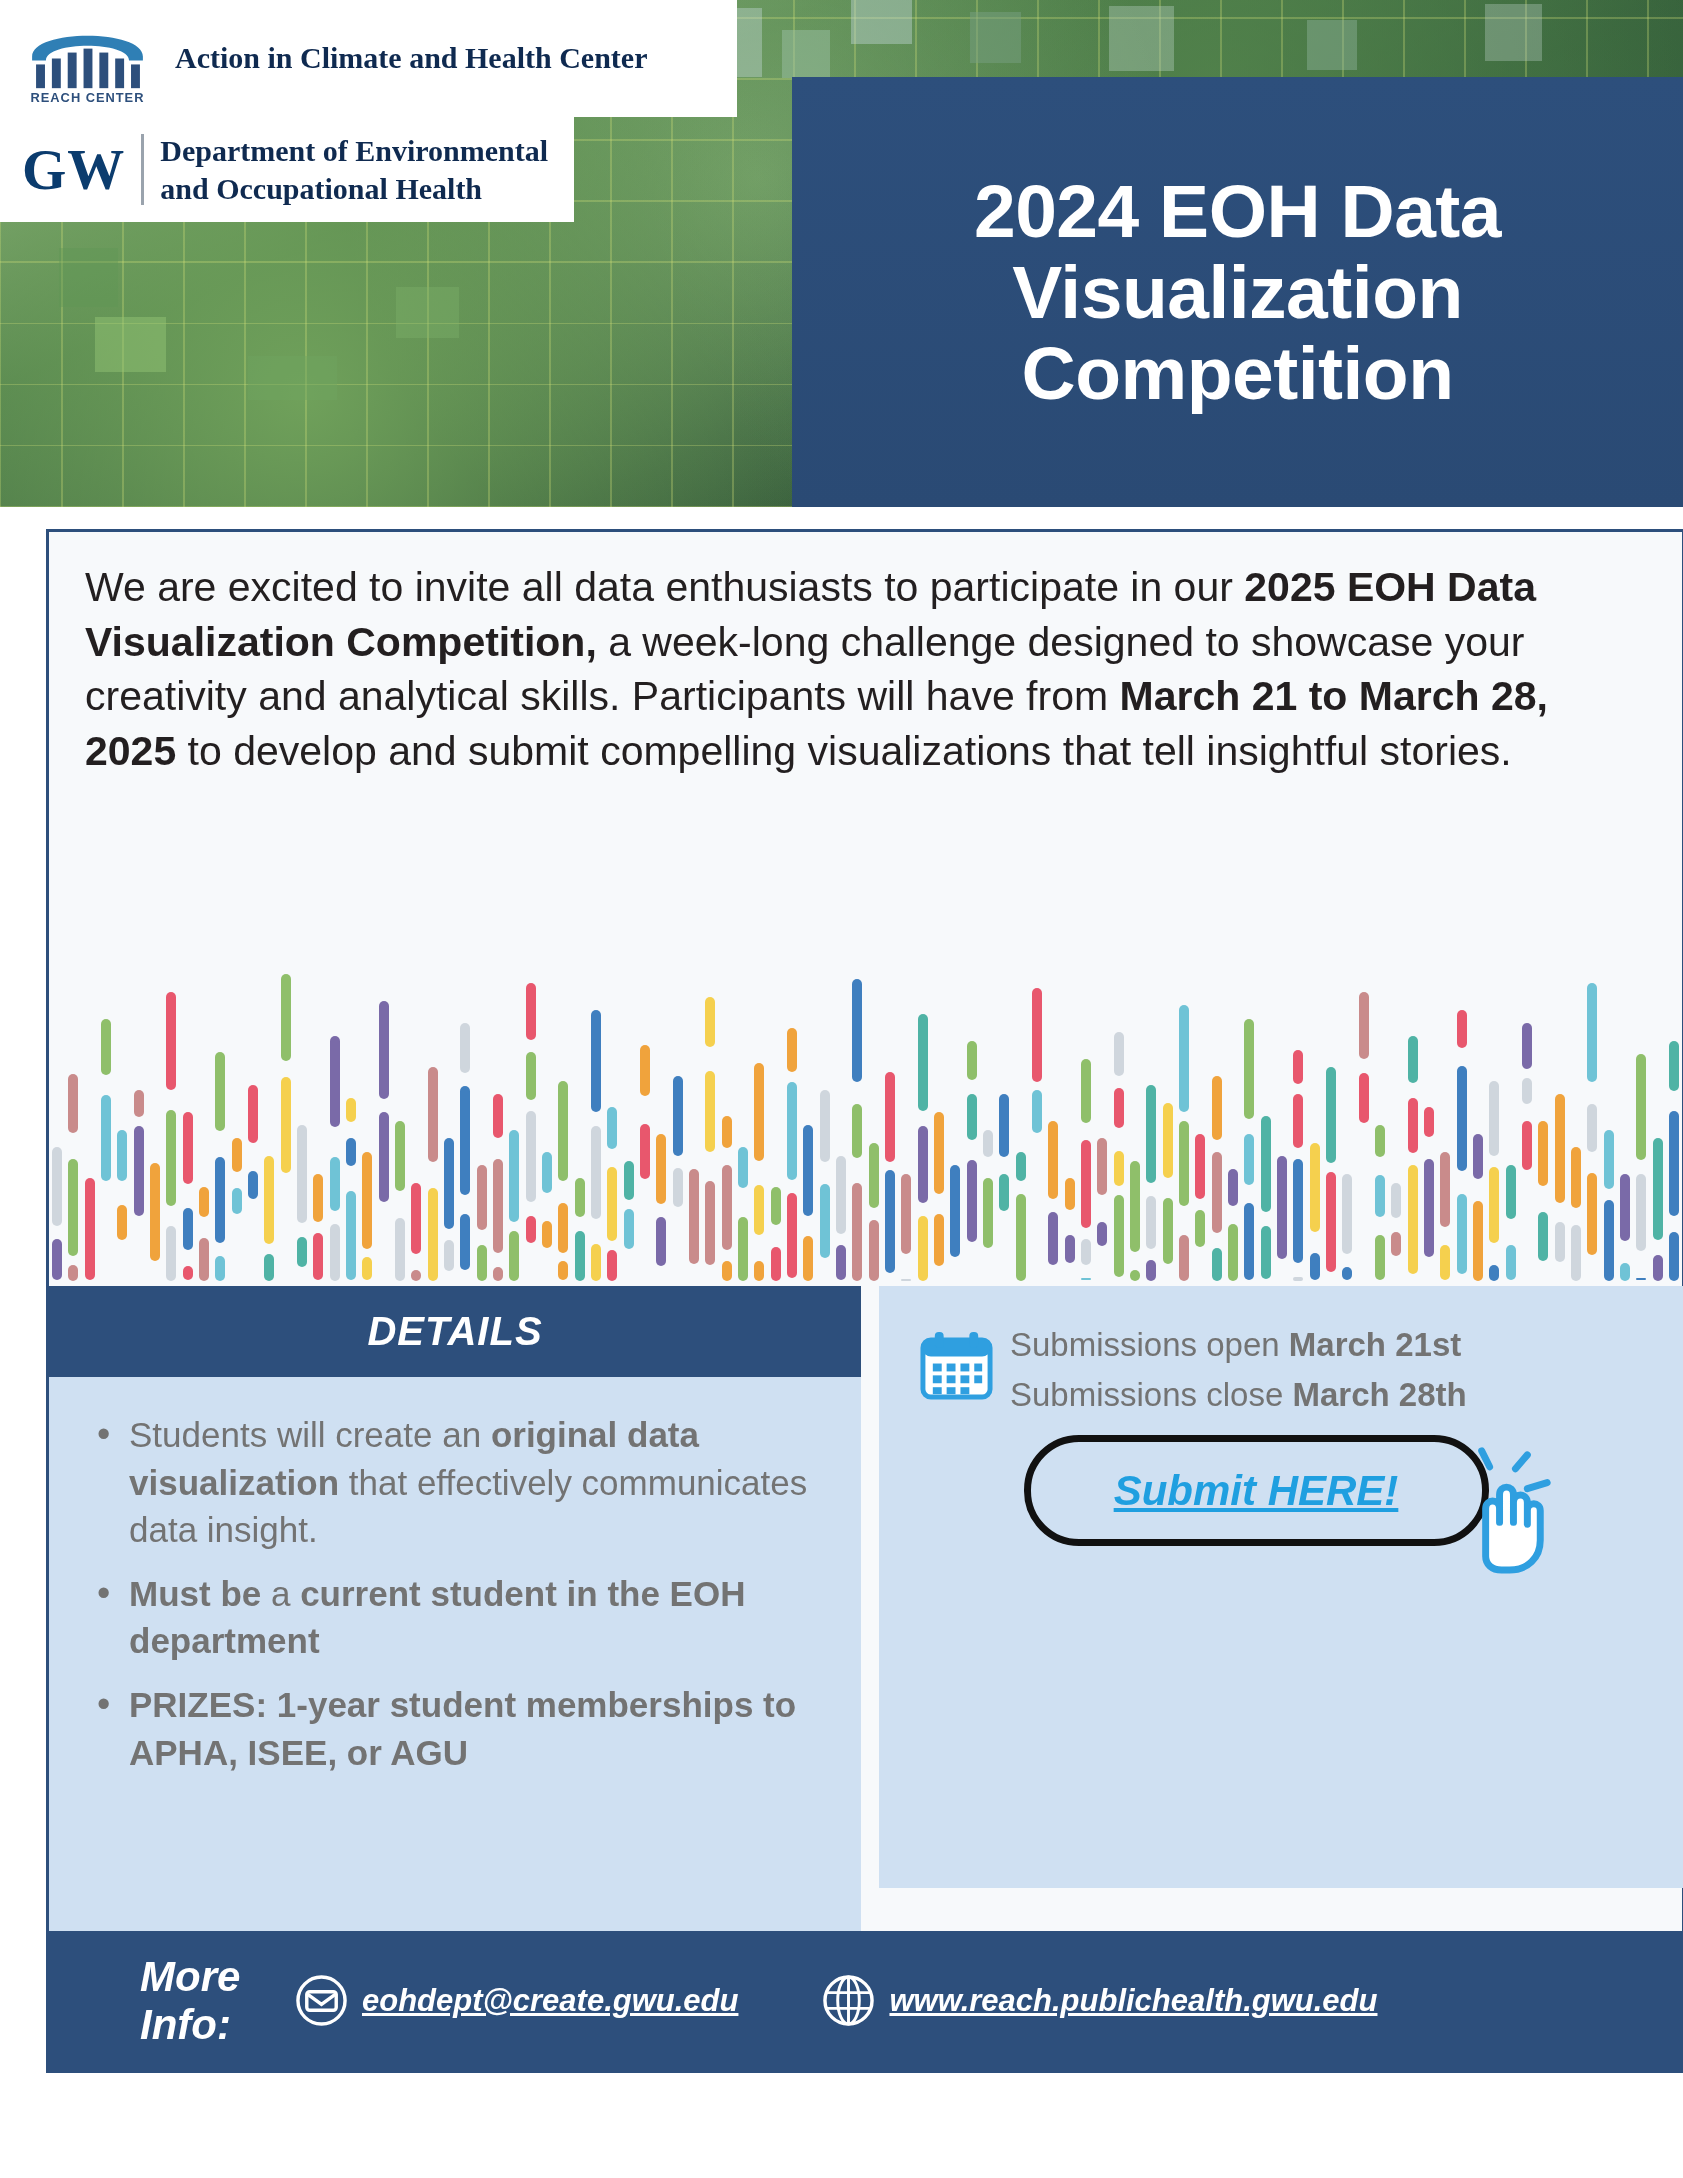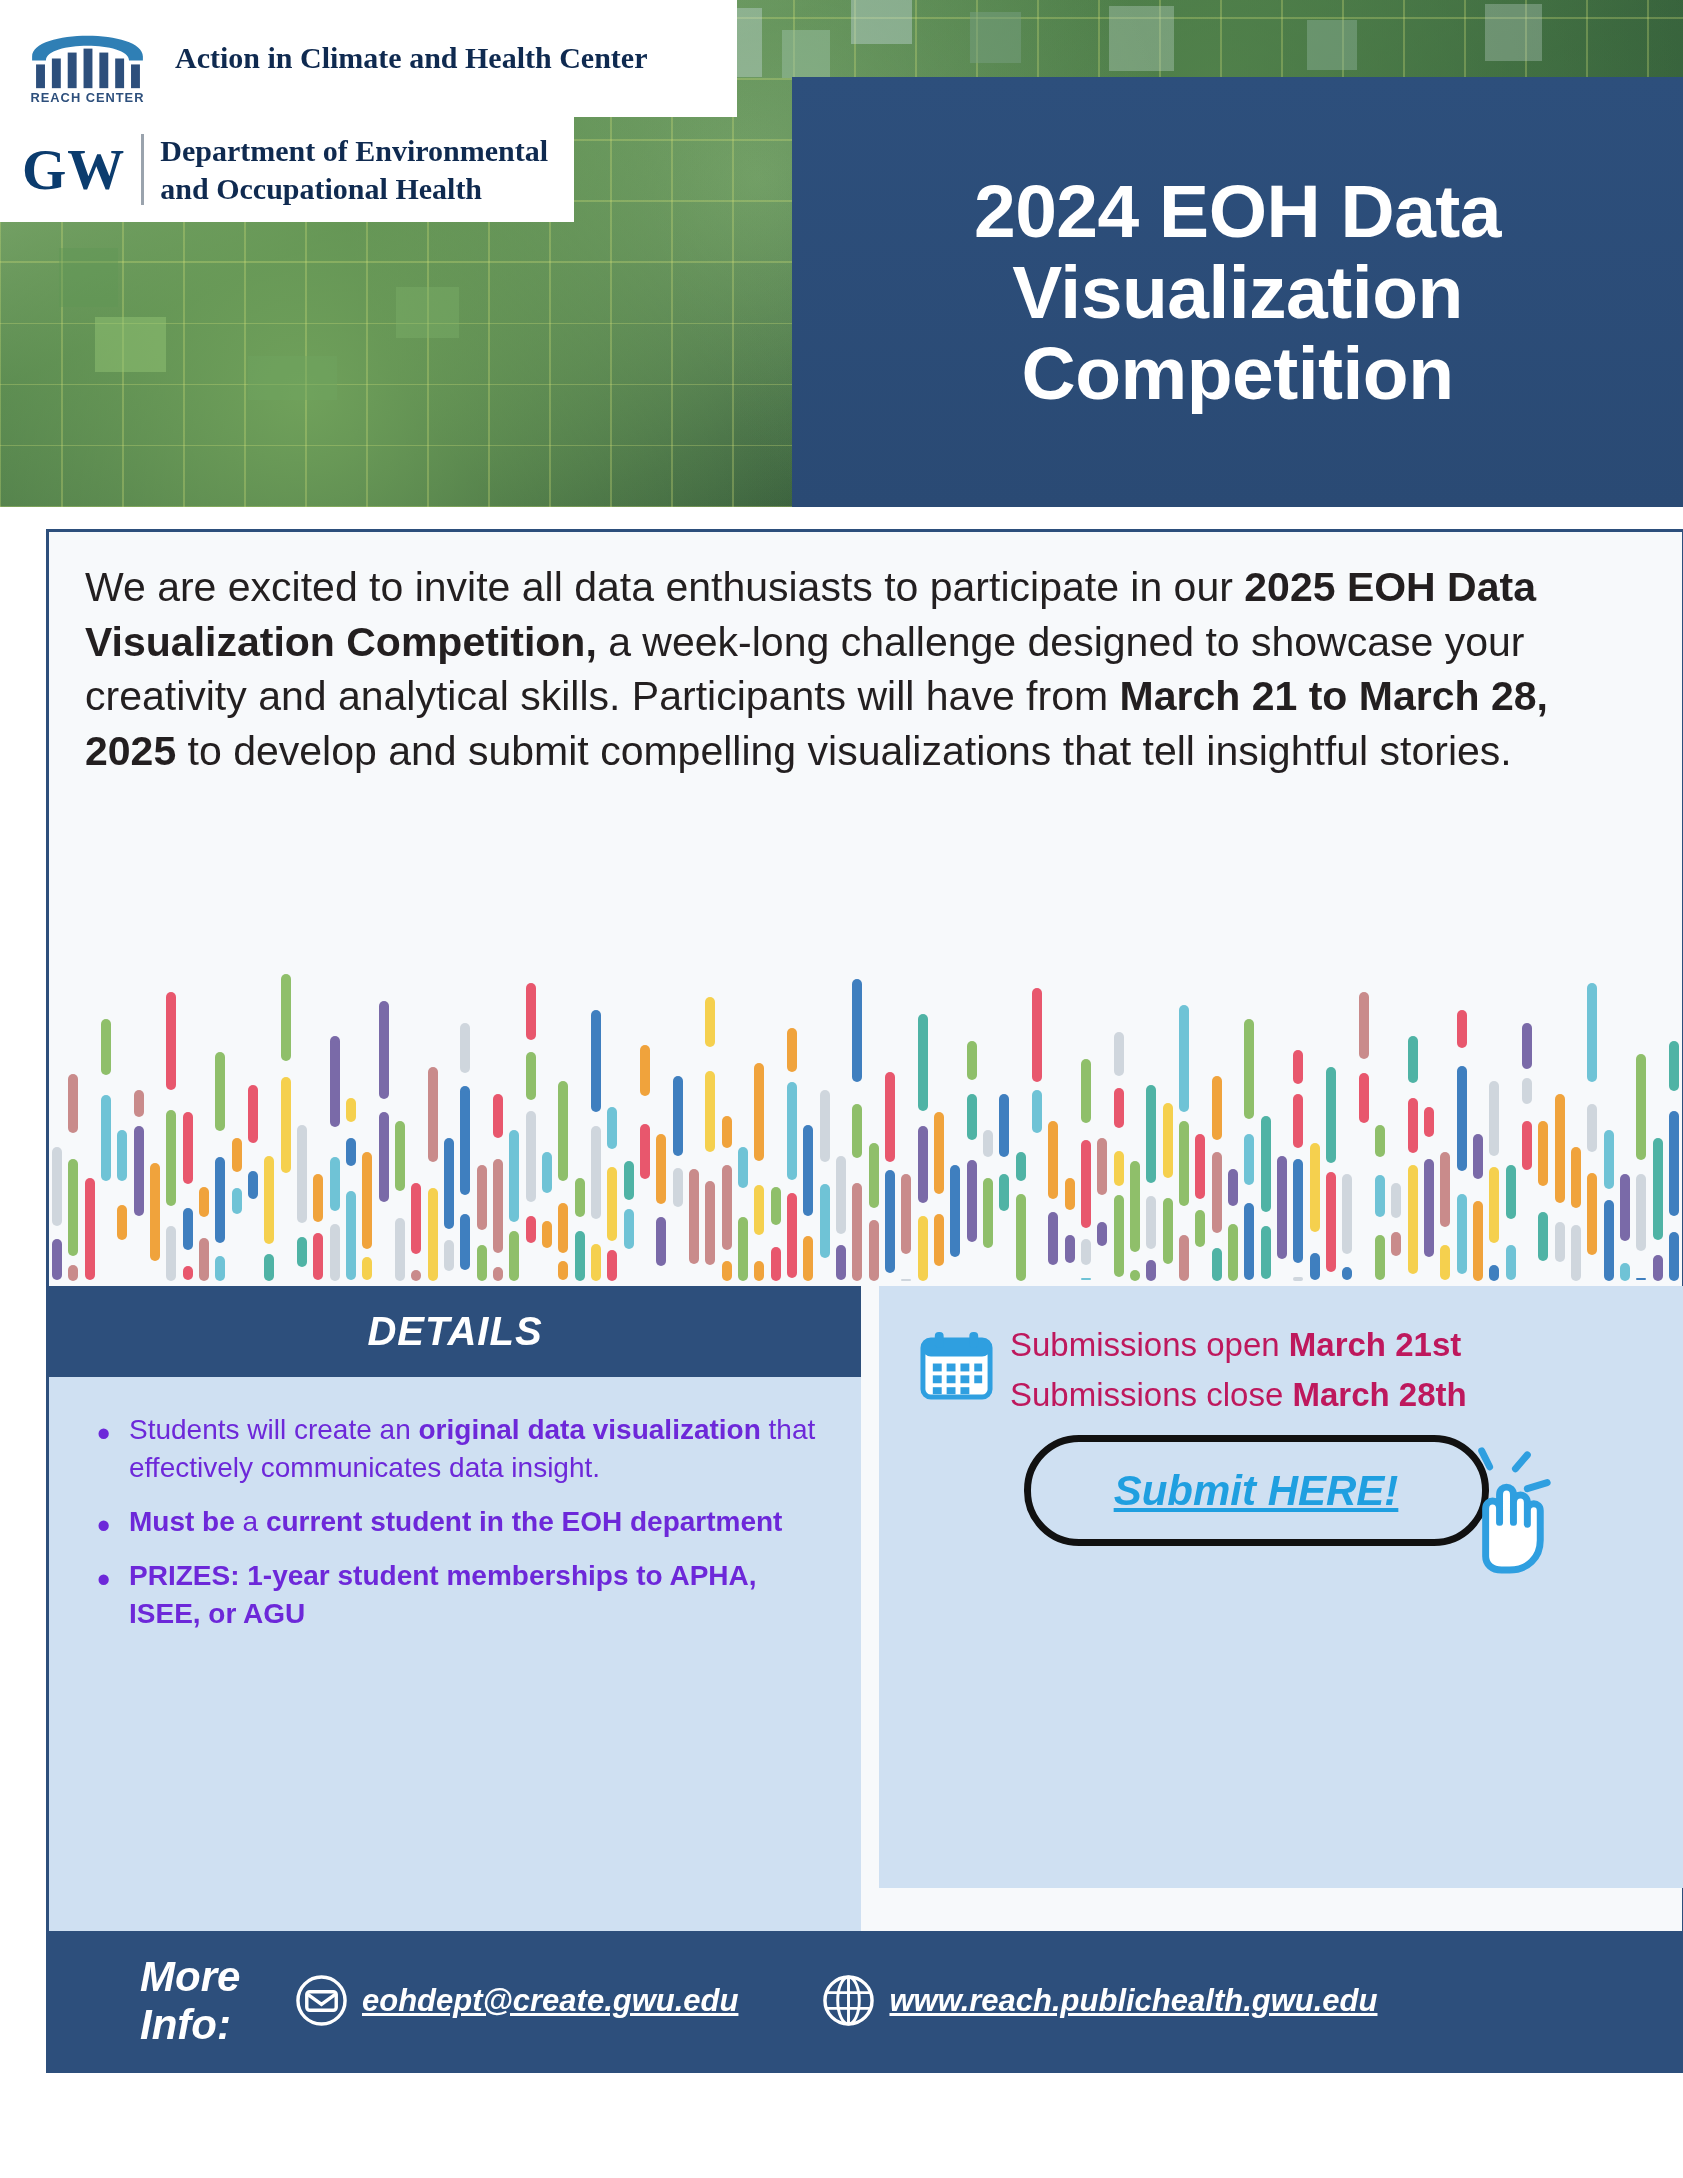--- a/index.html
+++ b/index.html
@@ -176,42 +176,42 @@
     background: #cfe0f2;
     height: 602px;
     padding: 34px 34px 0 34px;
   }
 
   ul.details-list { list-style: none; }
   ul.details-list li {
     position: relative;
     padding-left: 46px;
     margin-bottom: 16px;
-    font-size: 28px;
+    font-size: 35px;
     line-height: 1.36;
-    color: #6d28d9;
+    color: #737373;
   }
   ul.details-list li::before {
     content: "\2022";
     position: absolute;
     left: 14px;
     top: -2px;
     font-size: 38px;
   }
   ul.details-list b { font-weight: bold; }
 
   
   .tl-rows {
     display: flex;
     align-items: flex-start;
     gap: 16px;
     padding-left: 6px;
   }
   .cal-icon { width: 75px; height: 75px; flex: 0 0 auto; margin-top: 8px; }
-  .tl-lines { font-size: 33px; line-height: 1.5; color: #be185d; }
+  .tl-lines { font-size: 33px; line-height: 1.5; color: #737373; }
   .tl-lines b { font-weight: bold; }
 
   .submit-wrap {
     position: relative;
     margin: 16px auto 0 auto;
     width: 515px;
     height: 111px;
   }
   .submit-pill {
     position: absolute;

